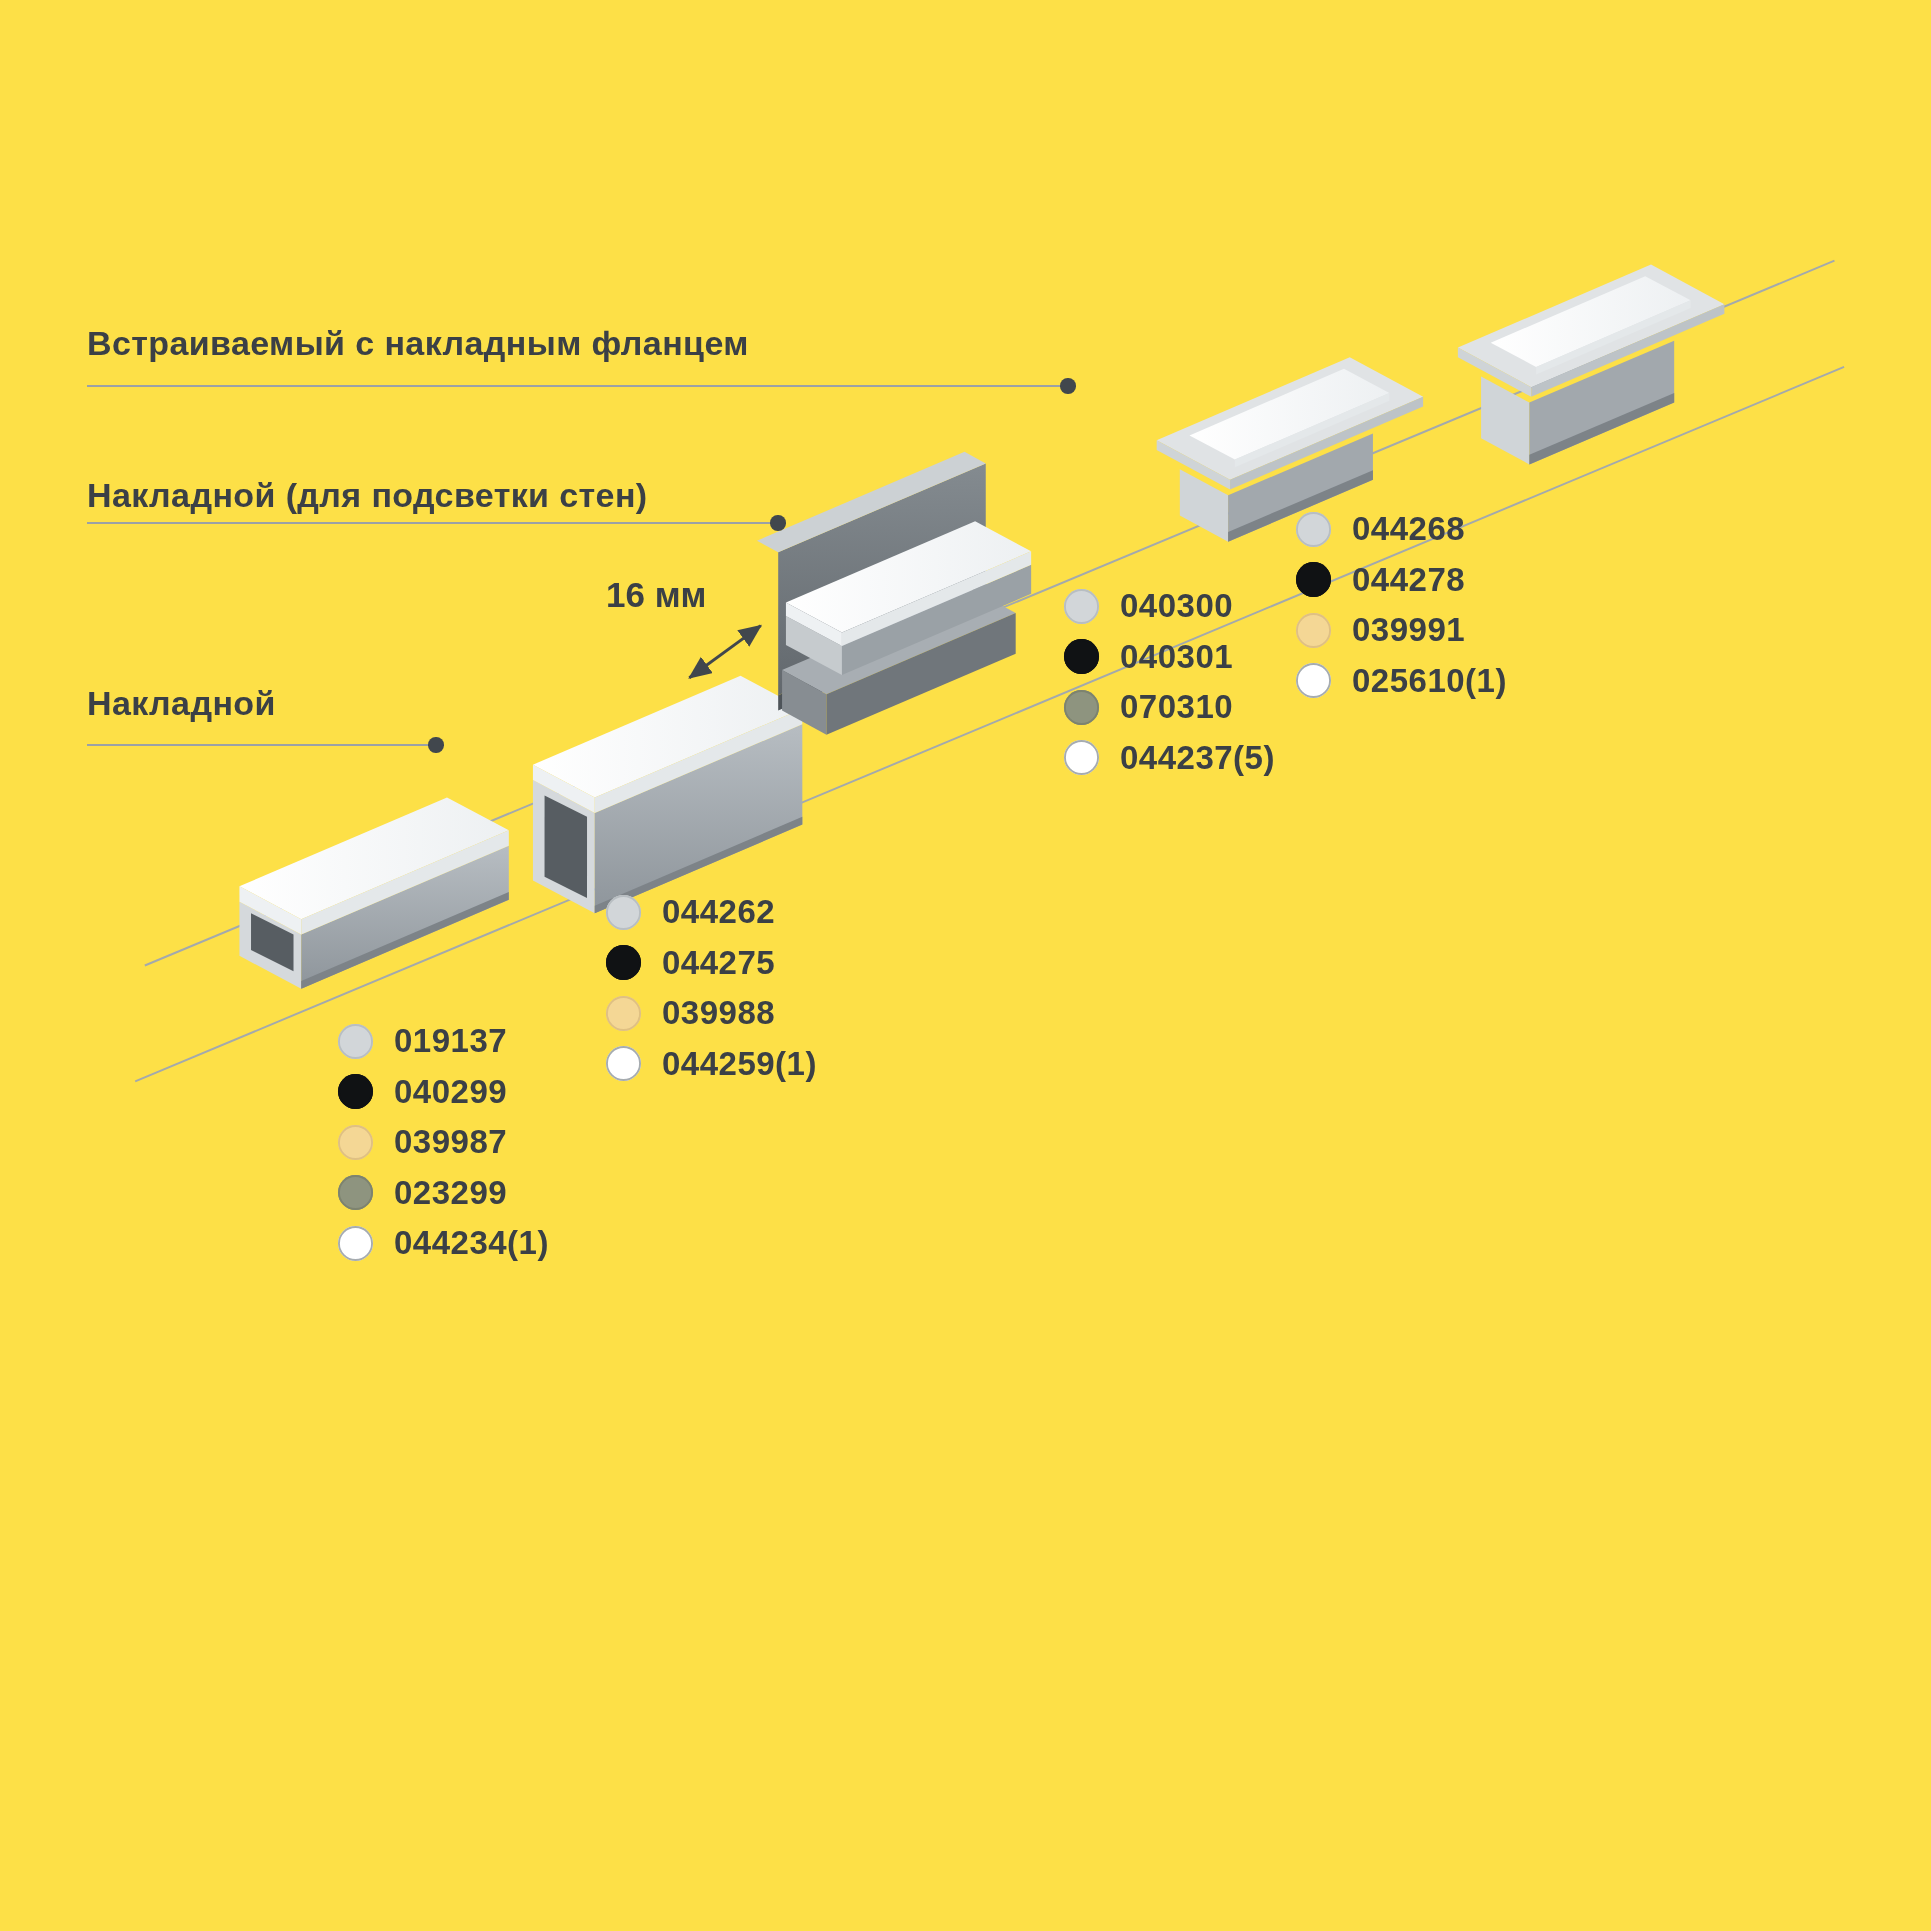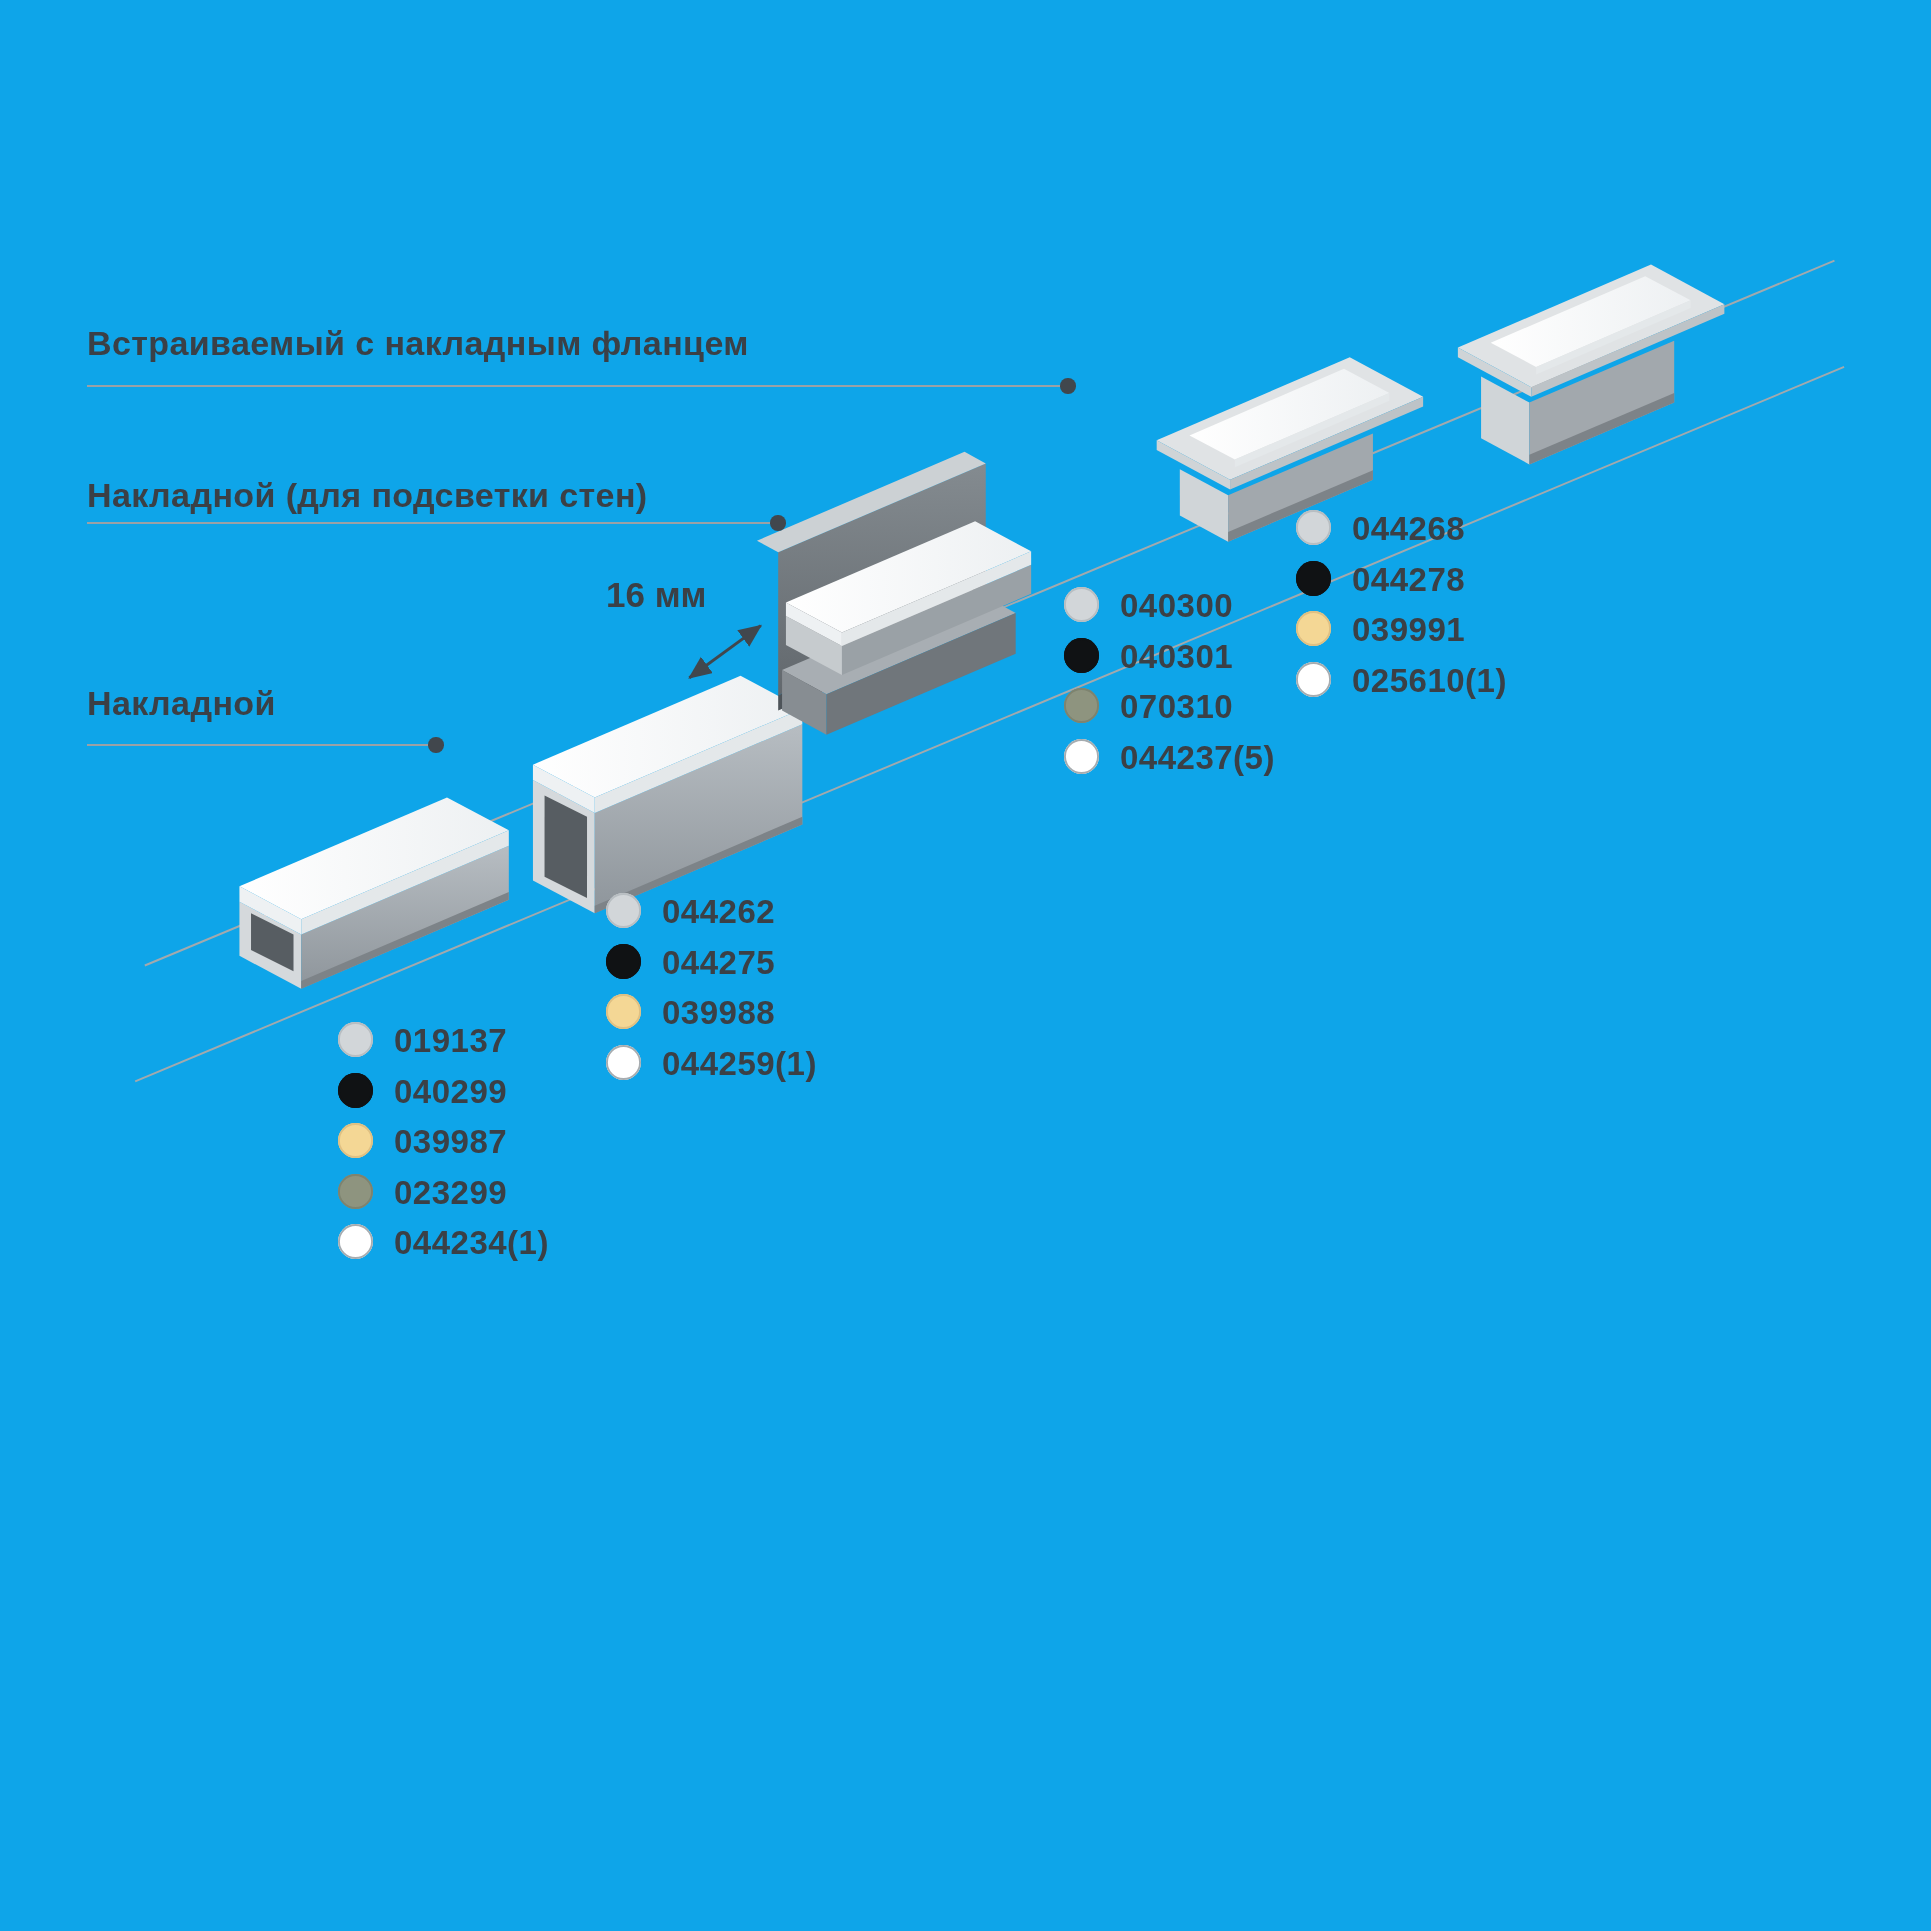--- a/index.html
+++ b/index.html
@@ -2,21 +2,21 @@
 <html><head>
 <meta charset="utf-8">
 <style>
   * { box-sizing: border-box; }
   html, body { margin: 0; padding: 0; background: #ffffff; }
   body { font-family: "Liberation Sans", "DejaVu Sans", sans-serif; }
   .canvas {
     position: relative;
     width: 1931px;
     height: 1931px;
-    background: #0ea5e9;
+    background: #fde047;
     overflow: hidden;
   }
   .art { position: absolute; left: 0; top: 0; width: 1931px; height: 1931px; }
   .label {
     position: absolute;
     color: #3b4046;
     font-weight: 700;
     font-size: 34px;
     letter-spacing: 0.4px;
     white-space: nowrap;
@@ -41,21 +41,21 @@
     font-weight: 700;
     font-size: 35px;
     white-space: nowrap;
   }
   .codes {
     position: absolute;
     display: flex;
     flex-direction: column;
     gap: 12.6px;
   }
-  .code-row { display: flex; align-items: flex-start; gap: 21px; }
+  .code-row { display: flex; align-items: center; gap: 21px; }
   .dot {
     width: 35px; height: 35px;
     border-radius: 50%;
     flex: 0 0 auto;
     background: #d2d6d9;
   }
   .code {
     font-size: 33px;
     font-weight: 600;
     color: #3b4046;

